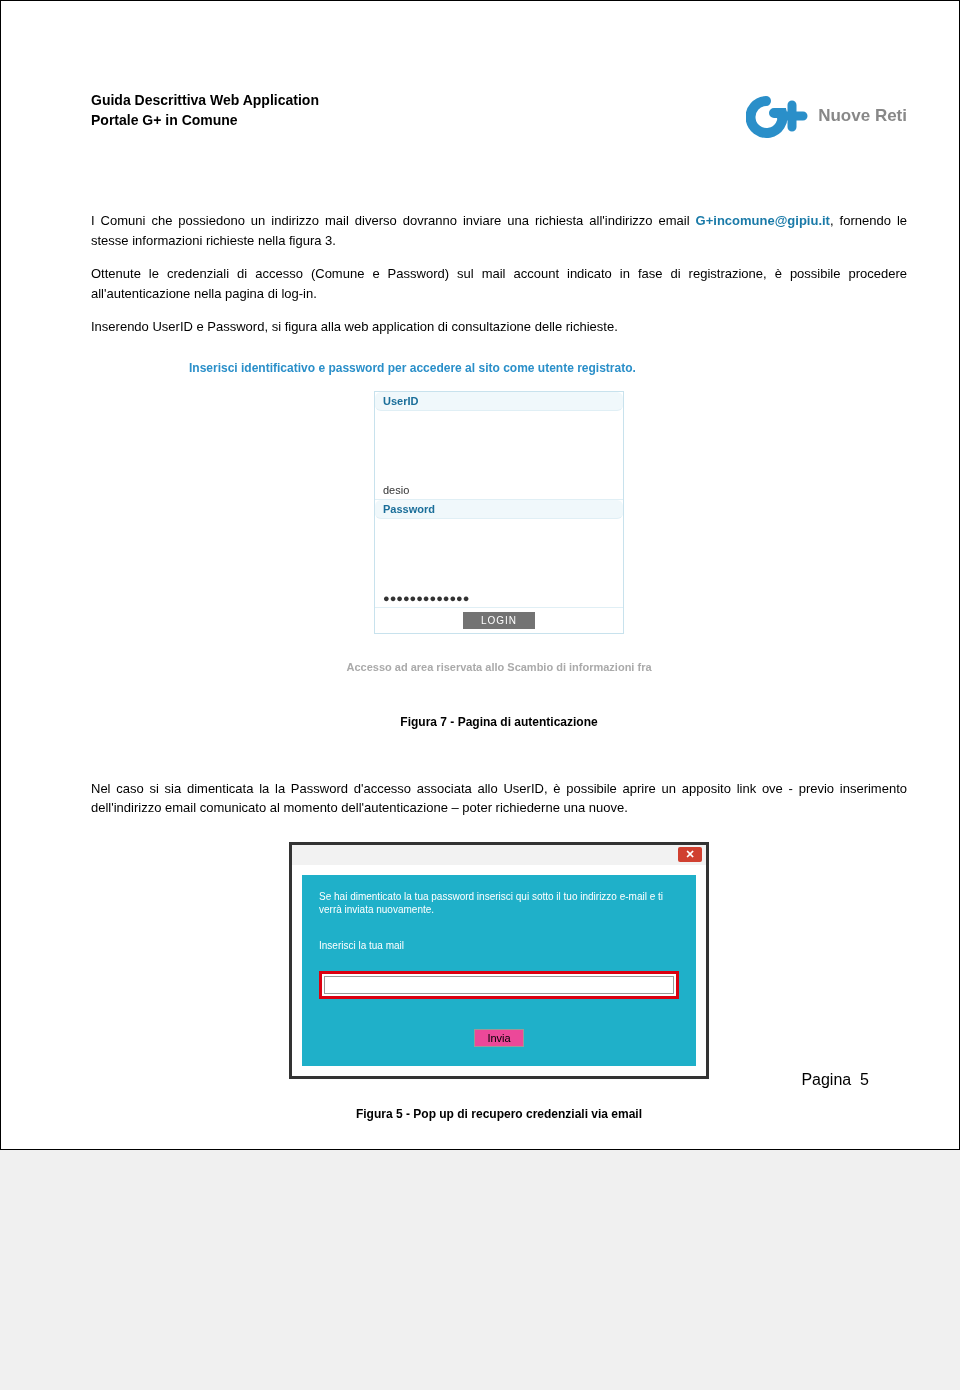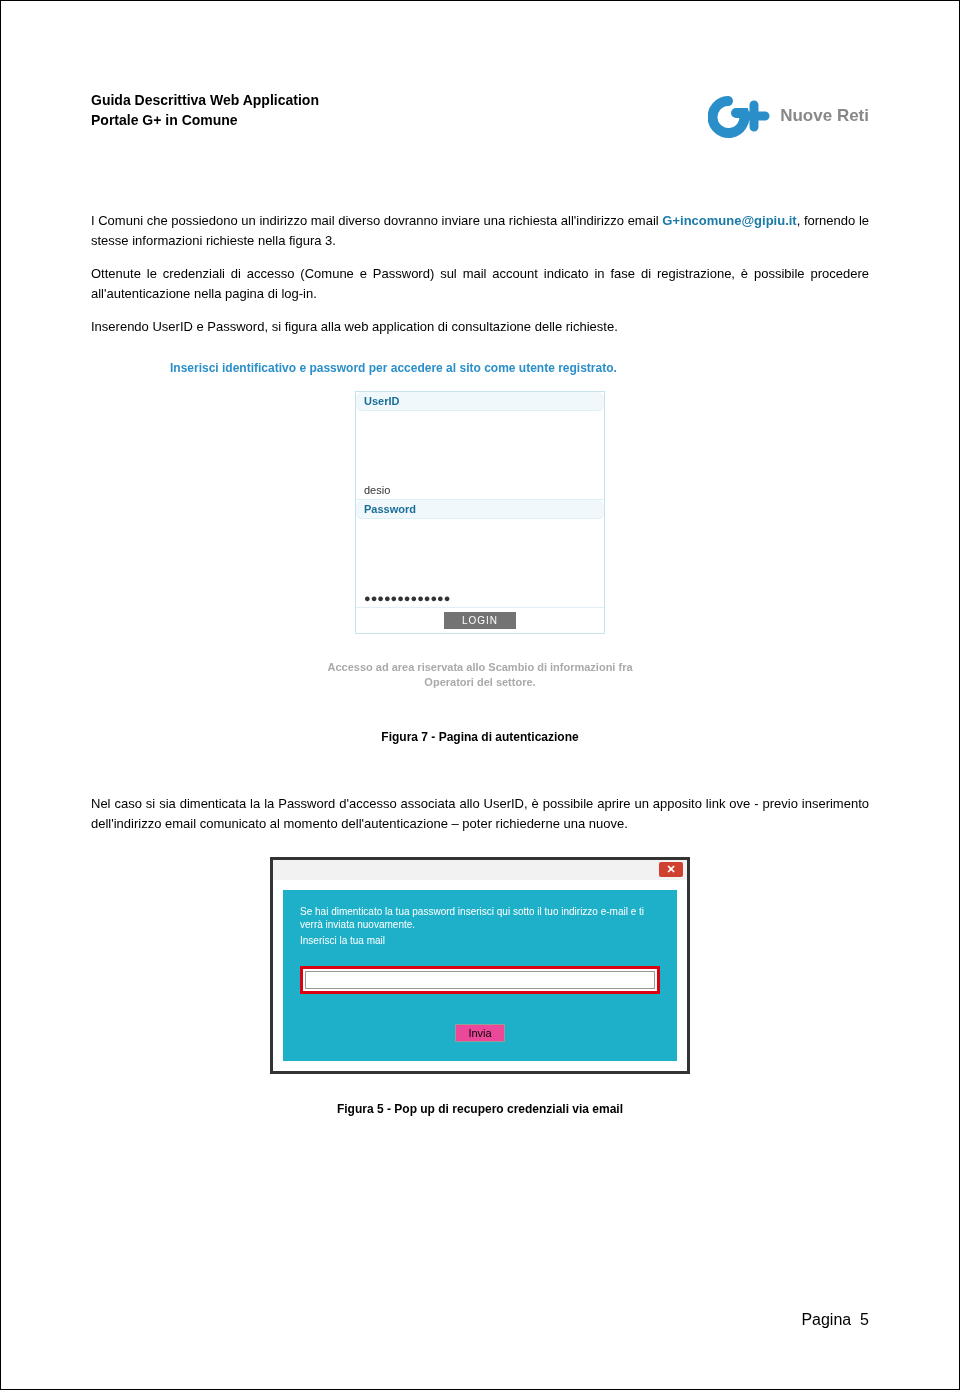--- a/index.html
+++ b/index.html
@@ -6,25 +6,25 @@
   body {
     font-family: Verdana, Arial, sans-serif;
     font-size: 13px;
     color: #000;
     background: #f0f0f0;
     display: flex;
     justify-content: center;
   }
   .page {
     width: 960px;
-    height: 1390px;
+    height: 1150px;
     background: #fff;
     border: 1px solid #000;
     position: relative;
-    padding: 90px 90px 60px 90px;
+    padding: 90px 52px 60px 90px;
   }
   .header {
     display: flex;
     justify-content: space-between;
     align-items: flex-start;
     margin-bottom: 70px;
   }
   .header-left {
     font-weight: bold;
     font-size: 14px;
@@ -122,21 +122,21 @@
     font-weight: bold;
   }
   .sc2-body {
     border: 1px solid #1fb0c9;
     margin: 10px;
     background: #1fb0c9;
     padding: 14px 16px 18px;
     color: #fff;
     font-size: 10px;
   }
-  .sc2-body .msg { margin-bottom: 4px; line-height: 1.3; }
+  .sc2-body .msg { margin-bottom: 24px; line-height: 1.3; }
   .sc2-body .label { margin-bottom: 20px; }
   .input-highlight {
     border: 3px solid #dc0010;
     background: #fff;
     padding: 2px;
   }
   .input-highlight .inner {
     height: 18px;
     background: #fff;
     border: 1px solid #999;
@@ -191,21 +191,20 @@
       <div class="login-row header">UserID</div>
       <div class="login-row value">desio</div>
       <div class="login-row header">Password</div>
       <div class="login-row value">●●●●●●●●●●●●●</div>
       <div class="login-btn-wrap">
         <span class="login-btn">LOGIN</span>
       </div>
     </div>
     <div class="sc1-footer">
       <div>Accesso ad area riservata allo Scambio di informazioni fra</div>
-      <div>Operatori del settore.</div>
     </div>
   </div>
 
   <div class="caption">Figura 7 - Pagina di autenticazione</div>
 
   <p class="para">Nel caso si sia dimenticata la la Password d'accesso associata allo UserID,  è possibile aprire un apposito link ove - previo inserimento dell'indirizzo email comunicato al momento dell'autenticazione – poter richiederne una nuove.</p>
 
   <div class="screenshot2">
     <div class="sc2-top">
       <div class="close-btn">✕</div>

